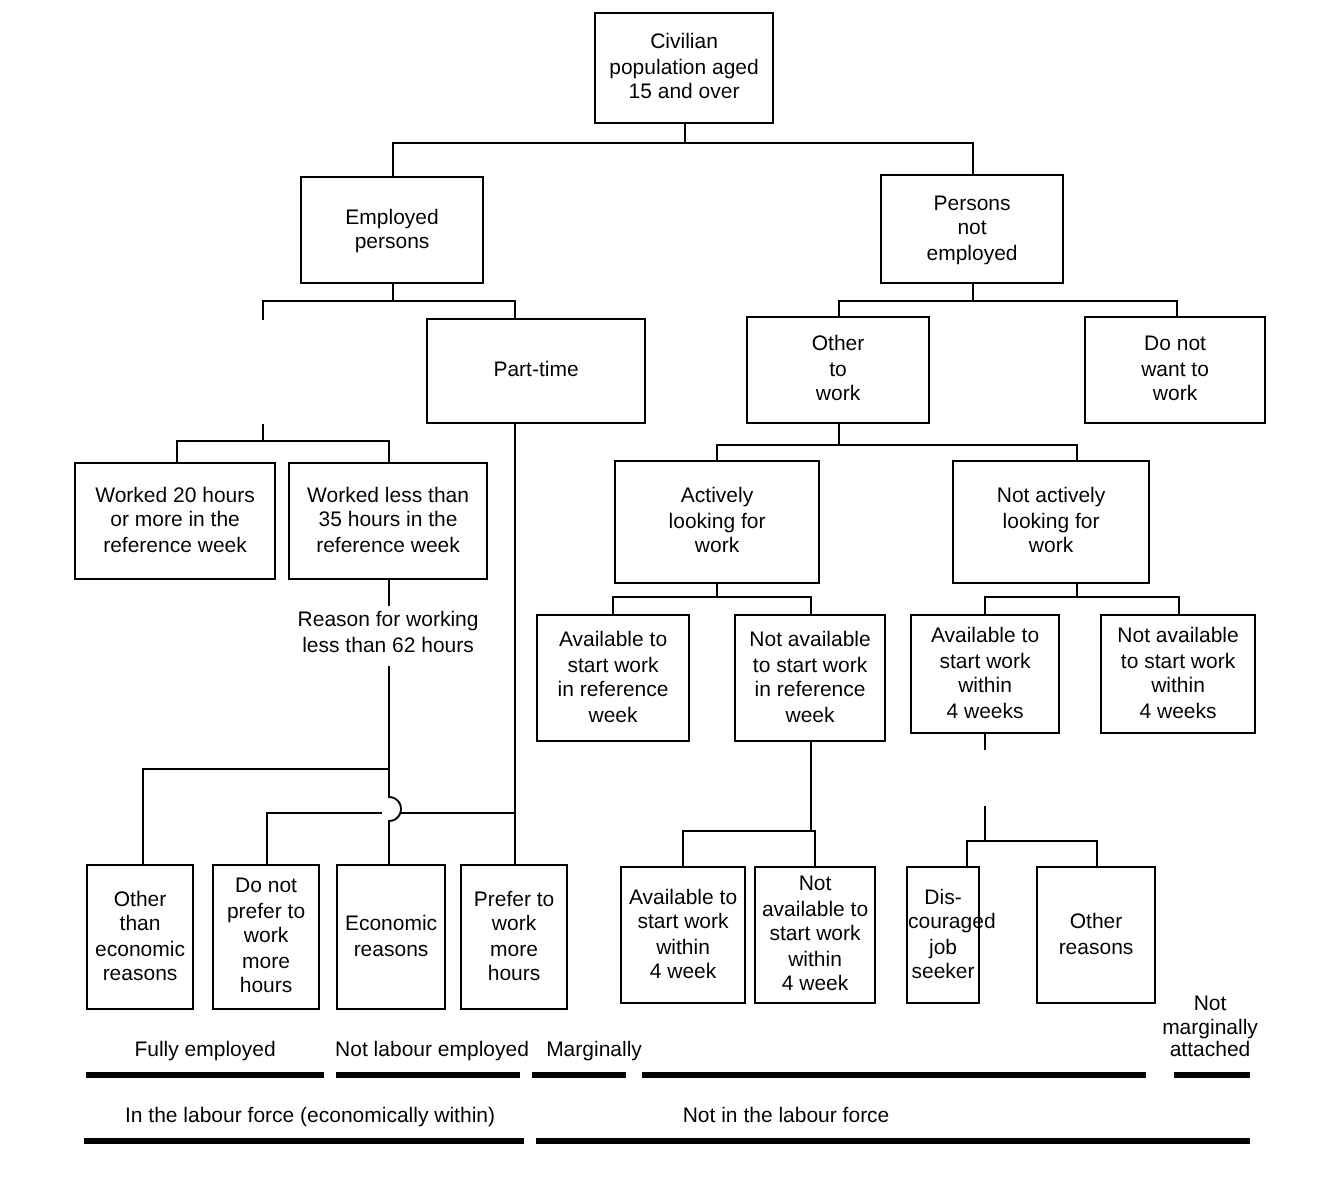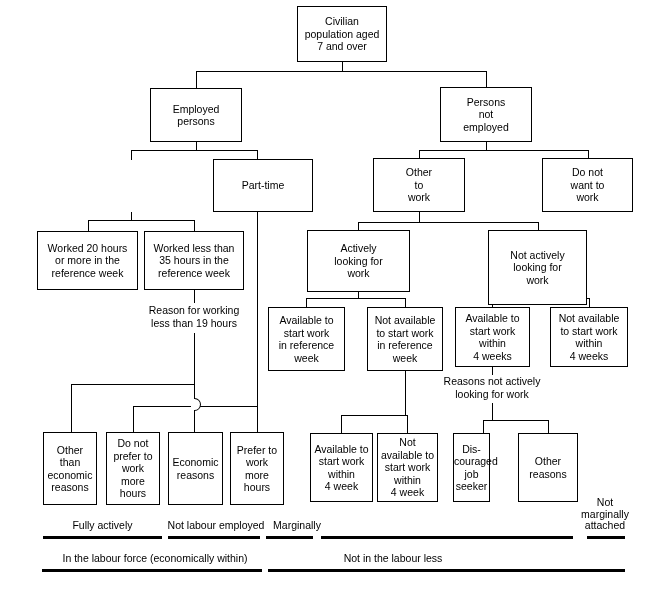--- a/index.html
+++ b/index.html
@@ -92,32 +92,32 @@
 
   <div class="vl" style="left:492px;top:367px;height:8px"></div>
   <div class="vl" style="left:492px;top:403px;height:17px"></div>
   <div class="hl" style="left:483px;top:420px;width:66px"></div>
   <div class="vl" style="left:483px;top:420px;height:13px"></div>
   <div class="vl" style="left:548px;top:420px;height:13px"></div>
 
   <div class="node" style="left:297px;top:6px;width:90px;height:56px">
       <span>Civilian
 population aged
-7 and over</span>
+15 and over</span>
     </div>
   <div class="node" style="left:150px;top:88px;width:92px;height:54px">
       <span>Employed
 persons</span>
     </div>
   <div class="node" style="left:440px;top:87px;width:92px;height:55px">
       <span>Persons
 not
 employed</span>
     </div>
-  <div class="node" style="left:213px;top:159px;width:100px;height:53px">
+  <div class="node" style="left:213px;top:159px;width:110px;height:53px">
       <span>Part-time</span>
     </div>
   <div class="node" style="left:373px;top:158px;width:92px;height:54px">
       <span>Other
 to
 work</span>
     </div>
   <div class="node" style="left:542px;top:158px;width:91px;height:54px">
       <span>Do not
 want to
@@ -131,21 +131,21 @@
   <div class="node" style="left:144px;top:231px;width:100px;height:59px">
       <span>Worked less than
 35 hours in the
 reference week</span>
     </div>
   <div class="node" style="left:307px;top:230px;width:103px;height:62px">
       <span>Actively
 looking for
 work</span>
     </div>
-  <div class="node" style="left:488px;top:230px;width:99px;height:75px">
+  <div class="node" style="left:476px;top:230px;width:99px;height:62px">
       <span>Not actively
 looking for
 work</span>
     </div>
   <div class="node" style="left:268px;top:307px;width:77px;height:64px">
       <span>Available to
 start work
 in reference
 week</span>
     </div>
@@ -207,36 +207,34 @@
       <span>Dis-
 couraged
 job seeker</span>
     </div>
   <div class="node" style="left:518px;top:433px;width:60px;height:69px">
       <span>Other
 reasons</span>
     </div>
 
   <div class="ann" style="left:134px;top:304px;width:120px">Reason for working
-less than 19 hours</div>
-  <div class="ann" style="left:430px;top:375px;width:124px">Reasons not actively
-looking for work</div>
-
-  <div class="cat" style="left:43px;top:520px;width:119px">Fully actively</div>
+less than 62 hours</div>
+
+  <div class="cat" style="left:43px;top:520px;width:119px">Fully employed</div>
   <div class="cat" style="left:160px;top:520px;width:112px">Not labour employed</div>
   <div class="cat" style="left:263px;top:520px;width:68px">Marginally</div>
   <div class="cat" style="left:577px;top:497px;width:56px">Not
 marginally
 attached</div>
 
   <div class="bar" style="left:43px;top:536px;width:119px"></div>
   <div class="bar" style="left:168px;top:536px;width:92px"></div>
   <div class="bar" style="left:266px;top:536px;width:47px"></div>
   <div class="bar" style="left:321px;top:536px;width:252px"></div>
   <div class="bar" style="left:587px;top:536px;width:38px"></div>
 
   <div class="cat" style="left:45px;top:553px;width:220px">In the labour force (economically within)</div>
-  <div class="cat" style="left:283px;top:553px;width:220px">Not in the labour less</div>
+  <div class="cat" style="left:283px;top:553px;width:220px">Not in the labour force</div>
 
   <div class="bar" style="left:42px;top:569px;width:220px"></div>
   <div class="bar" style="left:268px;top:569px;width:357px"></div>
 
 </div>
 
 </body></html>

